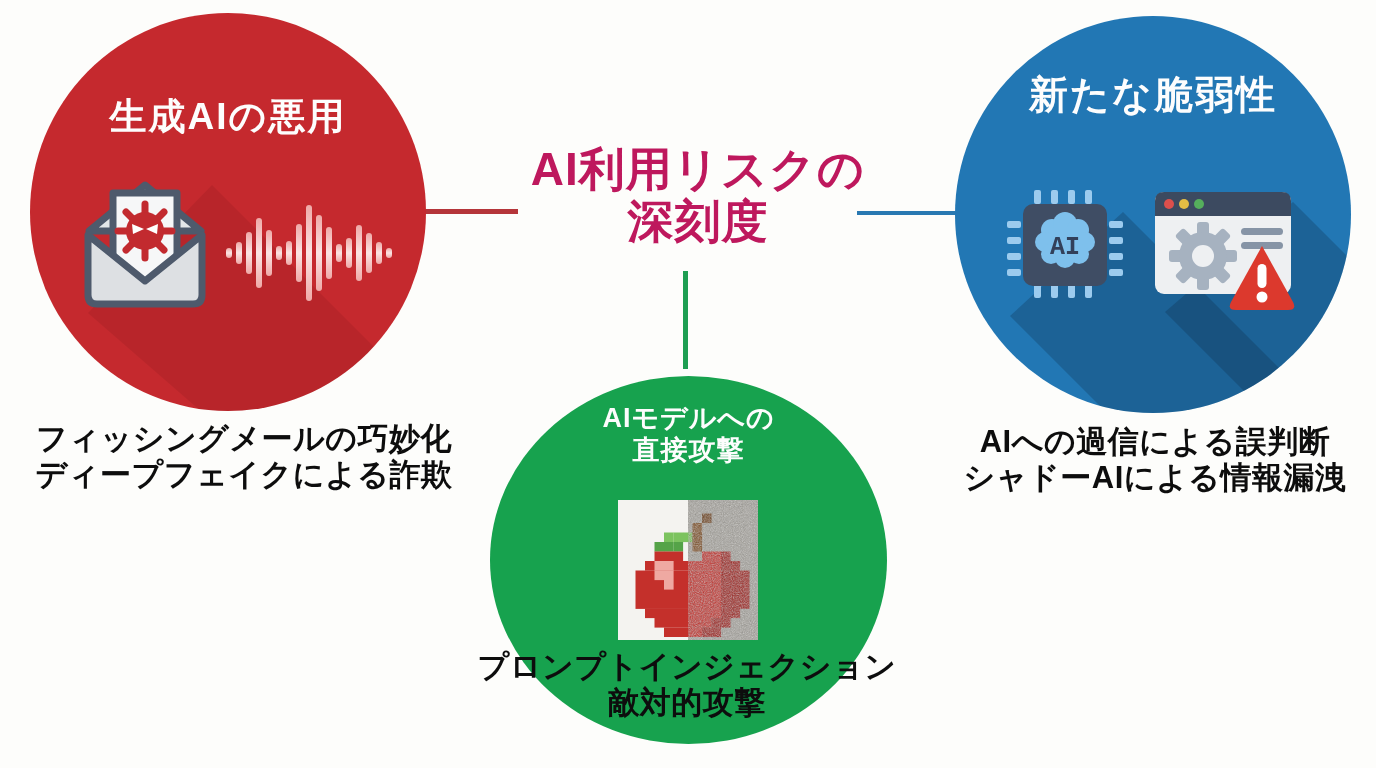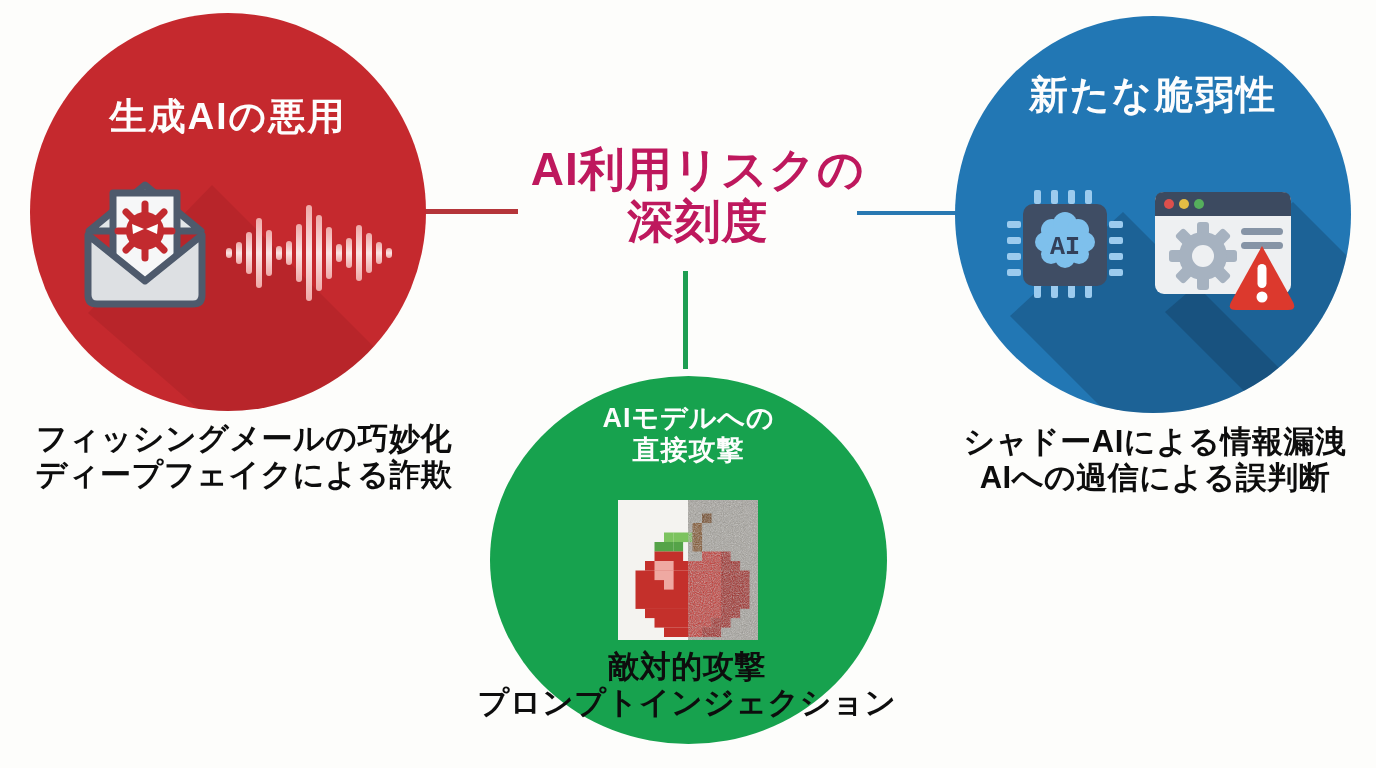--- a/index.html
+++ b/index.html
@@ -192,22 +192,22 @@
         <g>
           <path d="M109,60 L140,116 Q144,124 135,124 L83,124 Q74,124 78,116 Z" fill="#DC392D"></path>
           <rect x="104.5" y="78" width="9" height="24" rx="4.5" fill="#FFFFFF"></rect>
           <circle cx="109" cy="111" r="5.5" fill="#FFFFFF"></circle>
         </g>
       </svg>
     </div>
   </div>
 
   <div class="caption caption-blue">
+    <div>AIへの過信による誤判断</div>
     <div>シャドーAIによる情報漏洩</div>
-    <div>AIへの過信による誤判断</div>
   </div>
 
   <div class="circle circle-green">
     <div class="node-title">
       <div>AIモデルへの</div>
       <div>直接攻撃</div>
     </div>
 
     <div class="apple-wrap">
       <svg viewBox="0 0 140 140" width="140" height="140">
@@ -256,17 +256,17 @@
           <rect x="36.5" y="61" width="19.1" height="9.6" fill="#EFA9A2"></rect>
           <rect x="36.5" y="70.5" width="19.1" height="9.6" fill="#EFA9A2"></rect>
           <rect x="46" y="80" width="9.6" height="9.6" fill="#EFA9A2"></rect>
         </g>
         <rect x="70" y="0" width="70" height="140" filter="url(#apnoise)" opacity="0.8"></rect>
       </svg>
     </div>
   </div>
 
   <div class="caption caption-green">
+    <div>プロンプトインジェクション</div>
     <div>敵対的攻撃</div>
-    <div>プロンプトインジェクション</div>
   </div>
 
 </div>
 
 </body></html>

